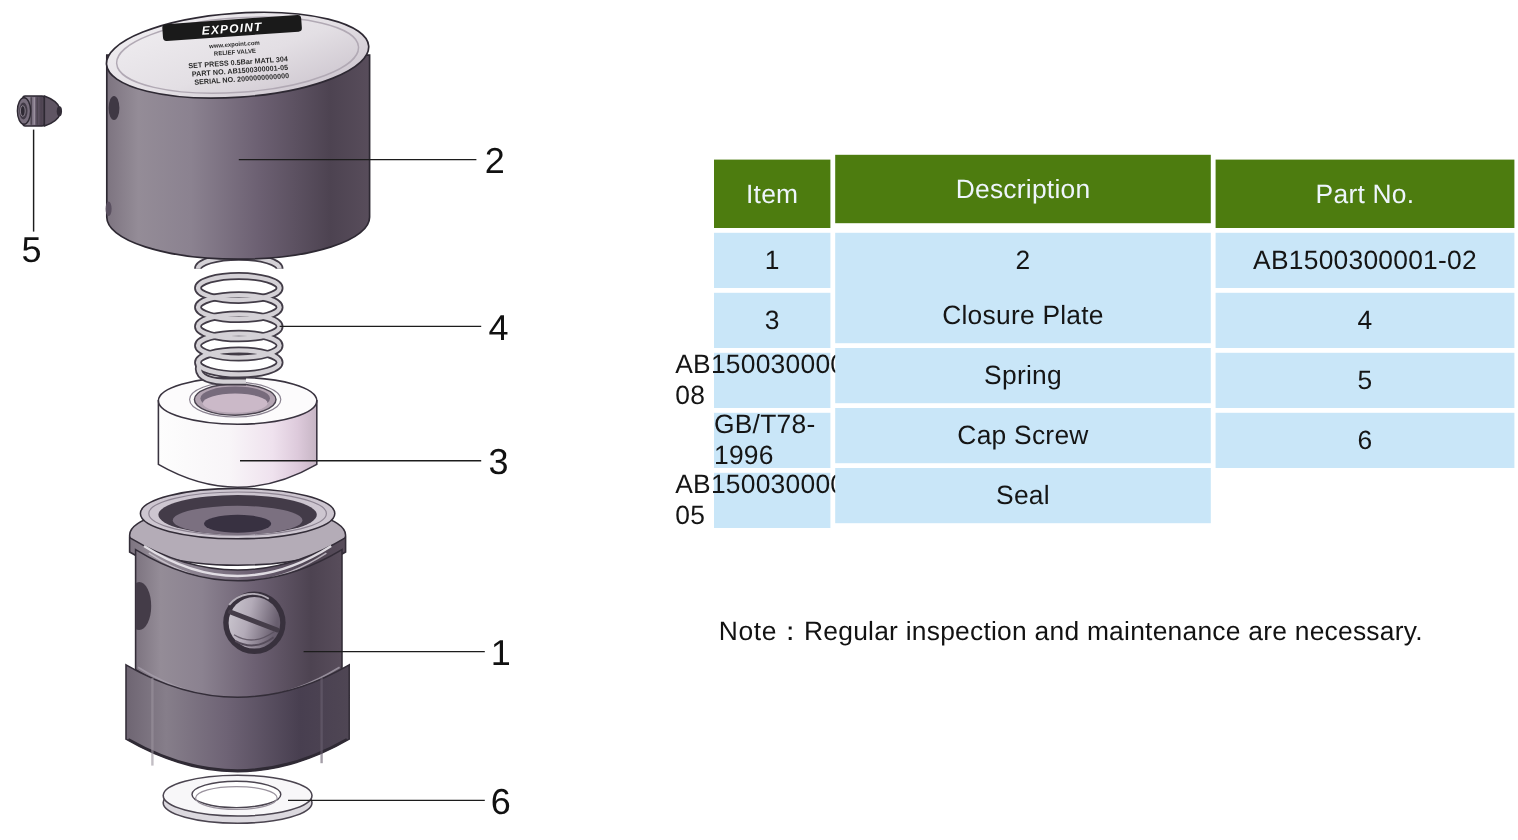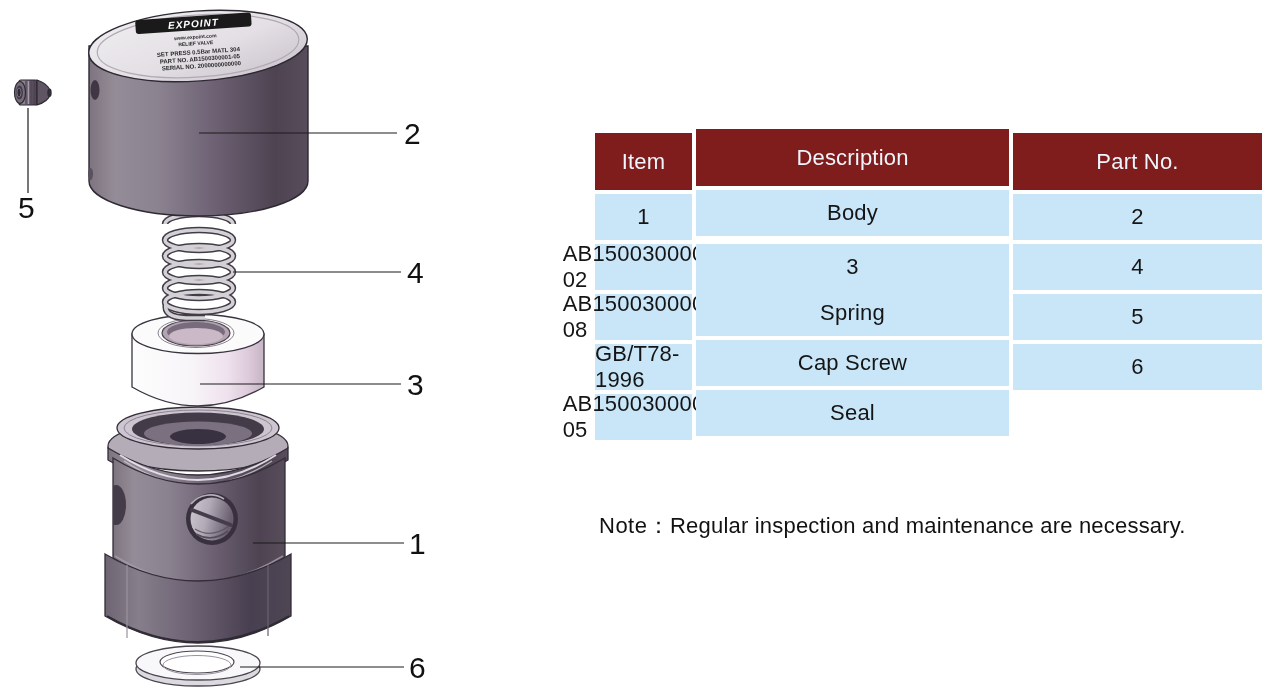--- a/index.html
+++ b/index.html
@@ -16,21 +16,21 @@
     position:absolute;left:595px;top:133px;
     display:grid;
     grid-template-columns:97px 313px 249px;
     grid-template-rows:57px 46px 46px 46px 46px 46px 46px;
     column-gap:4px;row-gap:4px;
   }
   .cell{
     display:flex;align-items:center;justify-content:center;
     font-size:22px;letter-spacing:.2px;
   }
-  .cell.head{background:#7f1d1d;color:#eef5fc;}
+  .cell.head{background:#4d7c0f;color:#eef5fc;}
   .cell.body{background:#c9e6f8;color:#151515;}
   .cell.c3{transform:translateY(-4px);}
 
   #note{
     position:absolute;left:599px;top:511px;width:666px;
     font-size:22px;color:#121212;white-space:nowrap;letter-spacing:.2px;
   }
   #note .note-label{letter-spacing:.5px;}
 </style>
 </head>
@@ -192,26 +192,26 @@
     <text class="callout" x="409" y="554">1</text>
     <text class="callout" x="409" y="678">6</text>
   </svg>
 
   <div id="parts-table">
     <div class="cell head">Item</div>
     <div class="cell head c3">Description</div>
     <div class="cell head">Part No.</div>
 
     <div class="cell body">1</div>
-    <div class="cell body c3">Body</div>
 
     <div class="cell body">2</div>
     <div class="cell body">AB1500300001-02</div>
 
     <div class="cell body">3</div>
+    <div class="cell body c3">Closure Plate</div>
 
     <div class="cell body">4</div>
     <div class="cell body">AB1500300001-08</div>
     <div class="cell body c3">Spring</div>
 
     <div class="cell body">5</div>
     <div class="cell body">GB/T78-1996</div>
     <div class="cell body c3">Cap Screw</div>
 
     <div class="cell body">6</div>

